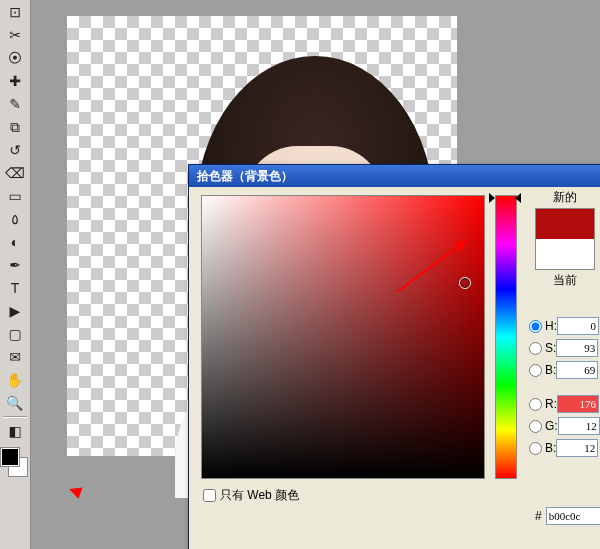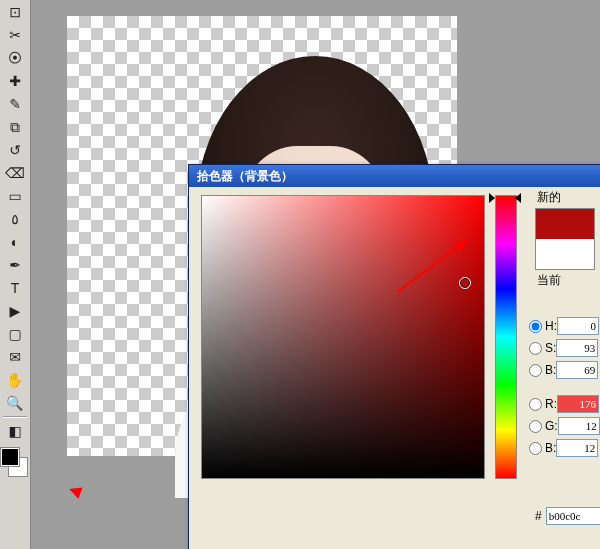--- a/index.html
+++ b/index.html
@@ -29,21 +29,21 @@
 .sv-cursor{position:absolute;width:10px;height:10px;border:1px solid #fff;border-radius:50%;box-shadow:0 0 0 1px #000 inset;left:262px;top:86px;transform:translate(-5px,-5px)}
 .arrow2{position:absolute;left:195px;top:40px;width:74px;height:56px}
 .arrow2 svg{overflow:visible}
 .hue{position:absolute;left:306px;top:8px;width:20px;height:282px;border:1px solid #888;
   background:linear-gradient(to bottom,#f00 0%,#f0f 17%,#00f 33%,#0ff 50%,#0f0 67%,#ff0 83%,#f00 100%)}
 .hue-ind{position:absolute;left:300px;top:6px;width:32px;height:8px;display:flex;justify-content:space-between}
 .hue-ind::before,.hue-ind::after{content:"";width:0;height:0;border:5px solid transparent}
 .hue-ind::before{border-left:6px solid #000}
 .hue-ind::after{border-right:6px solid #000}
 .preview-col{position:absolute;left:340px;top:0;width:72px}
-.prev-label{text-align:left;margin:2px 8px;color:#000}
+.prev-label{text-align:center;margin:2px 8px;color:#000}
 .prev-new{width:58px;height:30px;margin-left:6px;background:#b00c0c;border:1px solid #888;border-bottom:none}
 .prev-cur{width:58px;height:30px;margin-left:6px;background:#fff;border:1px solid #888;border-top:none}
 .inputs1{position:absolute;left:340px;top:126px;right:4px}
 .row{display:flex;align-items:center;margin:4px 0}
 .row input[type=radio]{margin:0 3px 0 0}
 .row label{width:20px;color:#000}
 .row .val{width:36px;height:16px;border:1px solid #7f9db9;background:#fff;text-align:right;padding:0 2px;font-family:Tahoma;font-size:11px;color:#000}
 .row .val.sel{background:#ef4444;color:#fff}
 .gap{height:8px}
 .webonly{position:absolute;left:14px;top:300px;display:flex;align-items:center;color:#000}
@@ -149,19 +149,23 @@
           <label>G:</label>
           <input class="val" value="12" style="">
         </div>
       <div class="row">
           <input type="radio" style="">
           <label>B:</label>
           <input class="val" value="12" style="">
         </div>
     </div>
 
+    <label class="webonly">
+      <input type="checkbox" style="">
+      <span>只有 Web 颜色</span>
+    </label>
 
     <div class="hex-row">
       <span class="h">#</span>
       <input value="b00c0c" style="">
     </div>
   </div>
 </div>
 
 </body></html>

